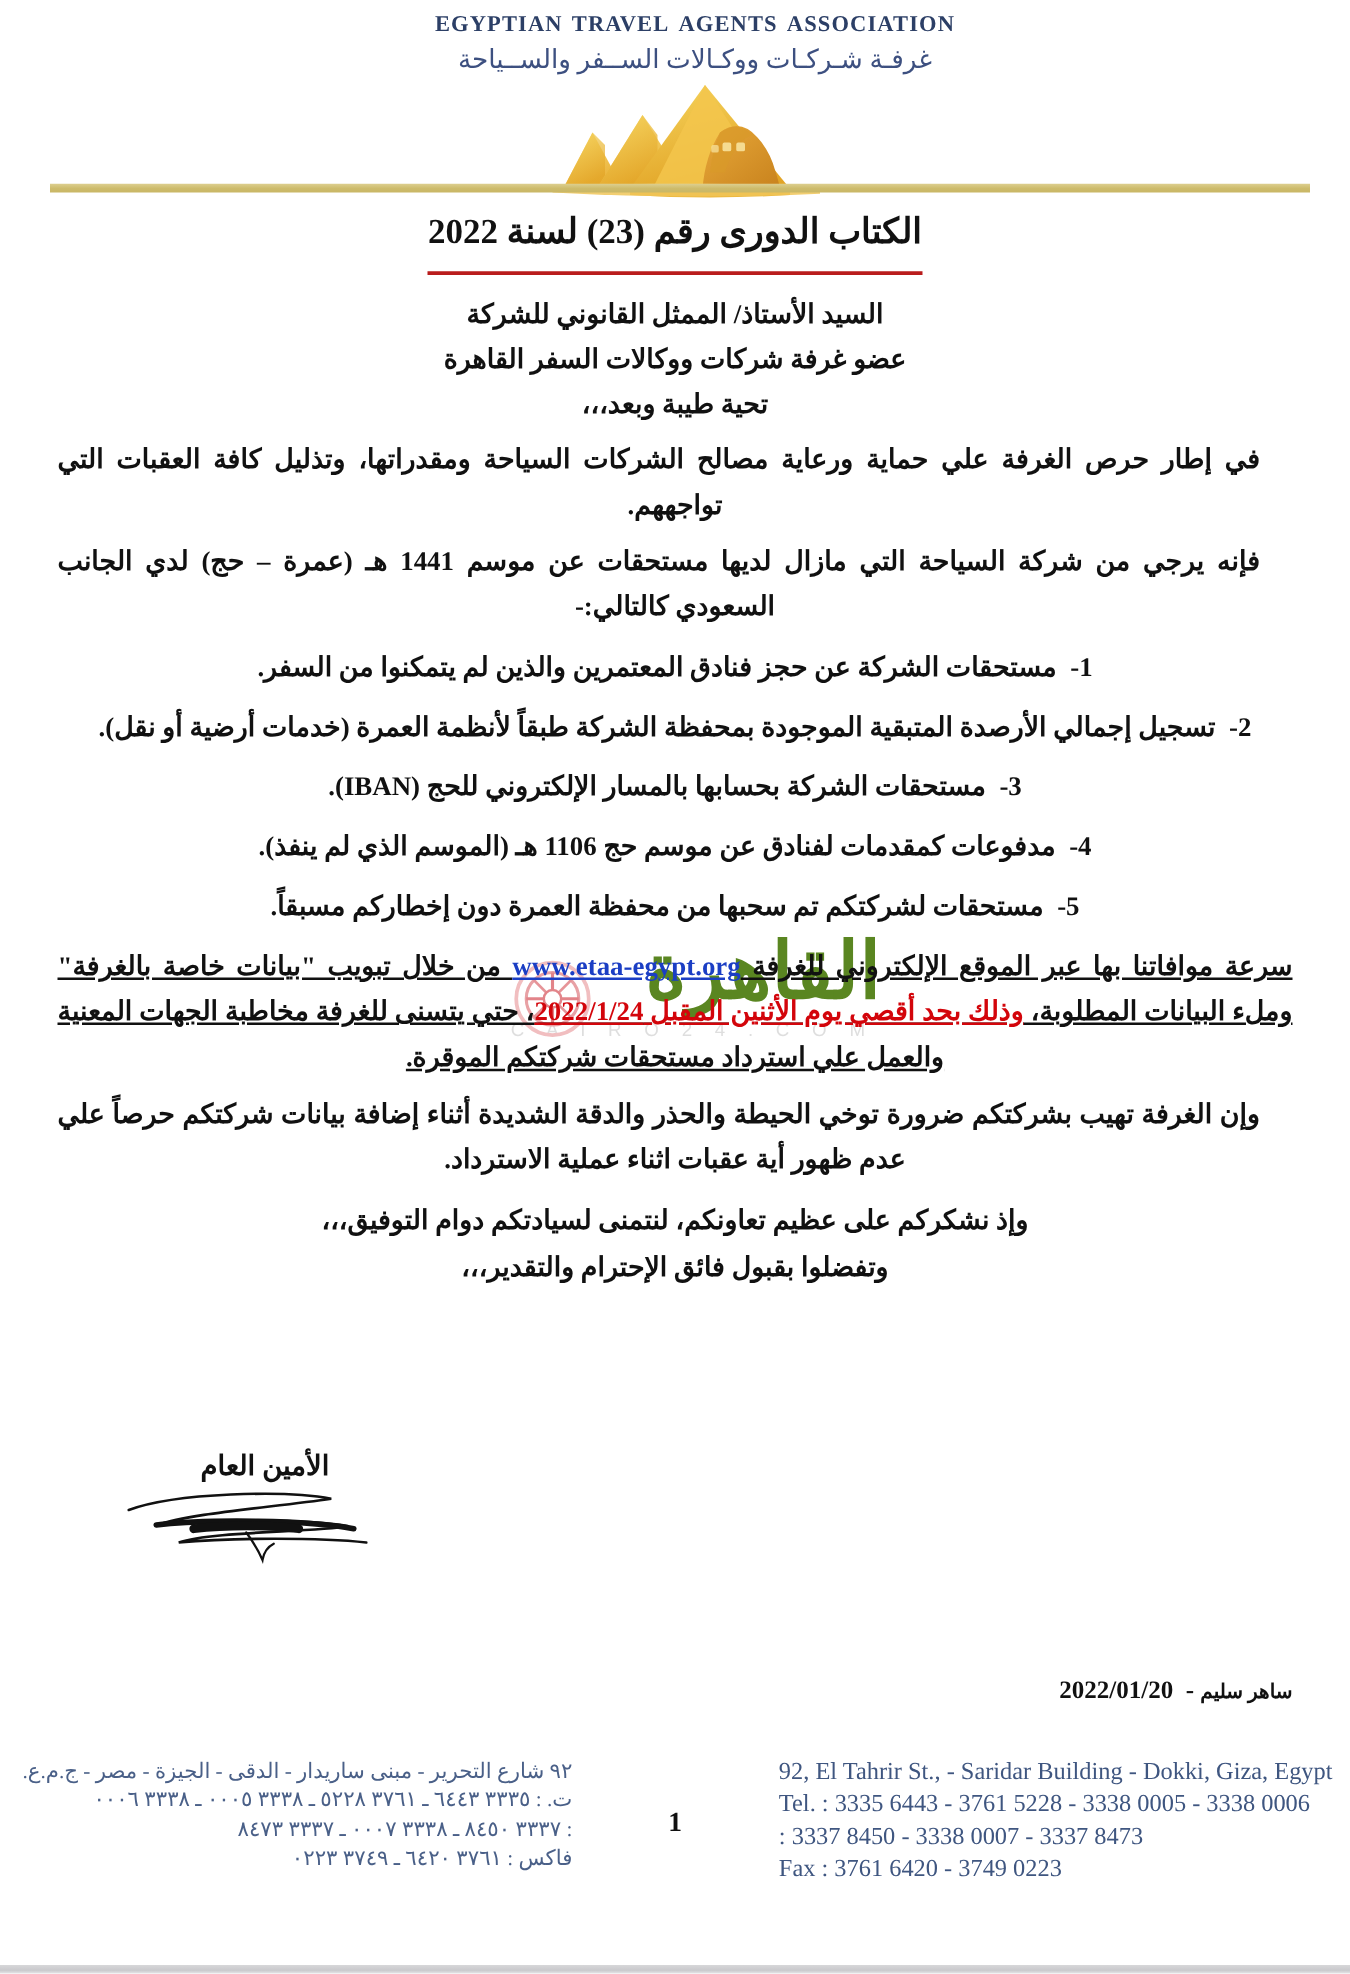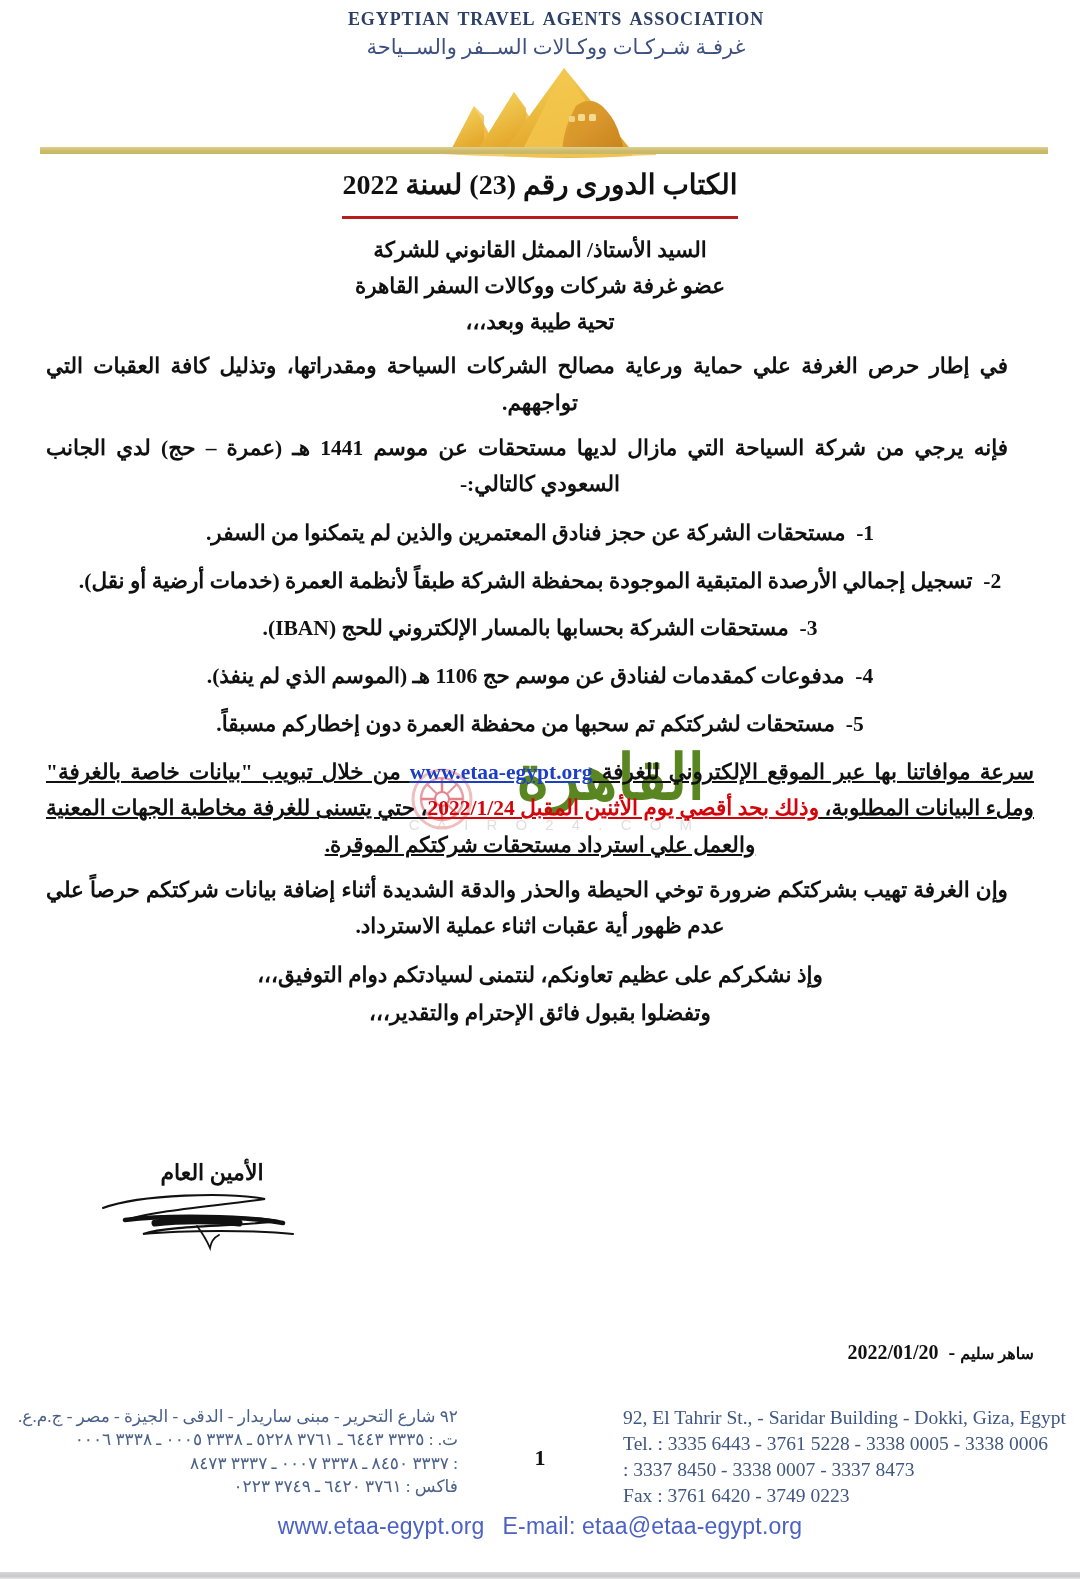--- a/index.html
+++ b/index.html
@@ -415,17 +415,14 @@
       <div>Fax : 3761 6420 - 3749 0223</div>
     </div>
     <div class="page-num">1</div>
     <div class="foot-ar">
       <div>٩٢ شارع التحرير - مبنى ساريدار - الدقى - الجيزة - مصر - ج.م.ع.</div>
       <div>ت. : ٣٣٣٥ ٦٤٤٣ ـ ٣٧٦١ ٥٢٢٨ ـ ٣٣٣٨ ٠٠٠٥ ـ ٣٣٣٨ ٠٠٠٦</div>
       <div>: ٣٣٣٧ ٨٤٥٠ ـ ٣٣٣٨ ٠٠٠٧ ـ ٣٣٣٧ ٨٤٧٣</div>
       <div>فاكس : ٣٧٦١ ٦٤٢٠ ـ ٣٧٤٩ ٠٢٢٣</div>
     </div>
   </div>
-  <div class="foot-bar">
-    <a href="#" style="color:#4b61c4;text-decoration:none">www.etaa-egypt.org</a><span class="fb-sep"></span><a href="#" style="color:#4b61c4;text-decoration:none">E-mail: etaa@etaa-egypt.org</a>
-  </div>
 </div>
 <div class="bottom-edge"></div>
 
 </body></html>

